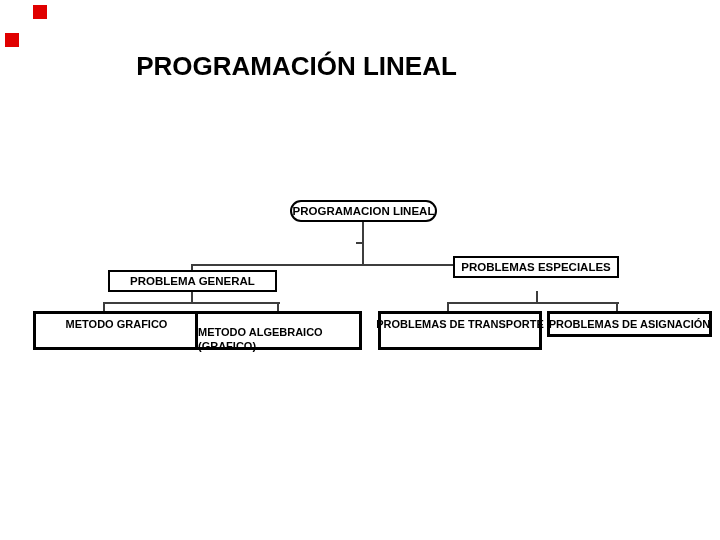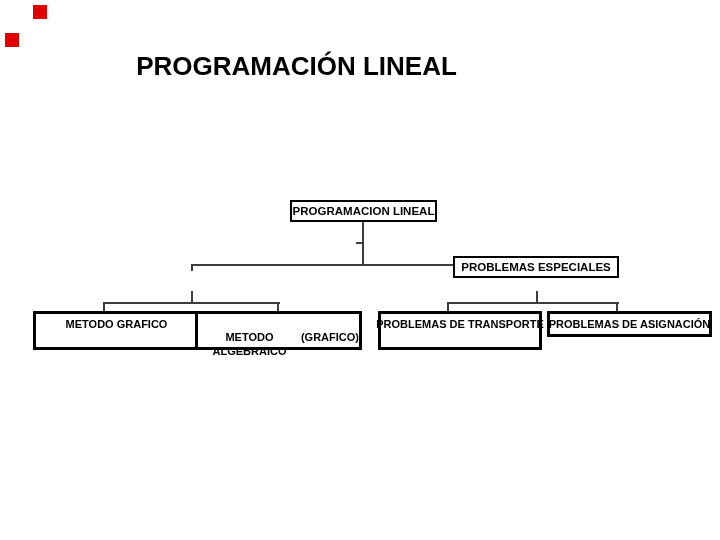--- a/index.html
+++ b/index.html
@@ -15,22 +15,22 @@
     padding-left:17px;text-align:center;
     font-size:26px;font-weight:bold;color:#000;letter-spacing:0px;white-space:nowrap;
   }
   .node{
     position:absolute;box-sizing:border-box;background:#fff;border:2px solid #000;
     display:flex;align-items:center;justify-content:center;text-align:center;
     font-weight:bold;color:#000;font-size:11.5px;line-height:1.1;white-space:nowrap;
   }
   .node.thick{border-width:3px;font-size:11px;}
   .node.toptext{align-items:flex-start;padding-top:4px;margin-left:12px;}
-  .node.twoline{white-space:normal;align-items:flex-start;padding-top:16px;line-height:14px;flex-direction:row;}
-  .n-root      {left:290px;top:200px;width:147px;height:22px;}
+  .node.twoline{white-space:normal;align-items:flex-start;padding-top:16px;line-height:14px;flex-direction:column;}
+  .n-root      {left:290px;top:200px;width:147px;height:22px;border-radius:11px;}
   .n-form      {left:194px;top:231px;width:164px;height:23px;}
   .n-general   {left:108px;top:270px;width:169px;height:22px;}
   .n-especiales{left:453px;top:256px;width:166px;height:22px;}
   .n-grafico   {left:21px; top:311px;width:167px;height:39px;}
   .n-algebraico{left:195px;top:311px;width:167px;height:39px;}
   .n-transporte{left:366px;top:311px;width:164px;height:39px;font-size:10.5px;}
   .n-asignacion{left:535px;top:311px;width:165px;height:26px;font-size:10.5px;}
   .cline{position:absolute;background:#3d3d3d;}
   .v-root    {left:362px;top:222px;width:2px;height:44px;}
   .h-stub    {left:356px;top:242px;width:6px;height:2px;}
@@ -68,20 +68,23 @@
   <div class="cline v-esp-bot" style="background: rgb(61, 61, 61);"></div>
   <div class="cline h-branch3" style="background: rgb(61, 61, 61);"></div>
   <div class="cline v-trans" style="background: rgb(61, 61, 61);"></div>
   <div class="cline v-asig" style="background: rgb(61, 61, 61);"></div>
 
   <div class="node n-root">
     <span>PROGRAMACION LINEAL</span>
   </div>
 
 
+  <div class="node n-general">
+    <span>PROBLEMA GENERAL</span>
+  </div>
 
   <div class="node n-especiales">
     <span>PROBLEMAS ESPECIALES</span>
   </div>
 
   <div class="node thick toptext n-grafico">
     <span>METODO GRAFICO</span>
   </div>
 
   <div class="node thick twoline n-algebraico">

